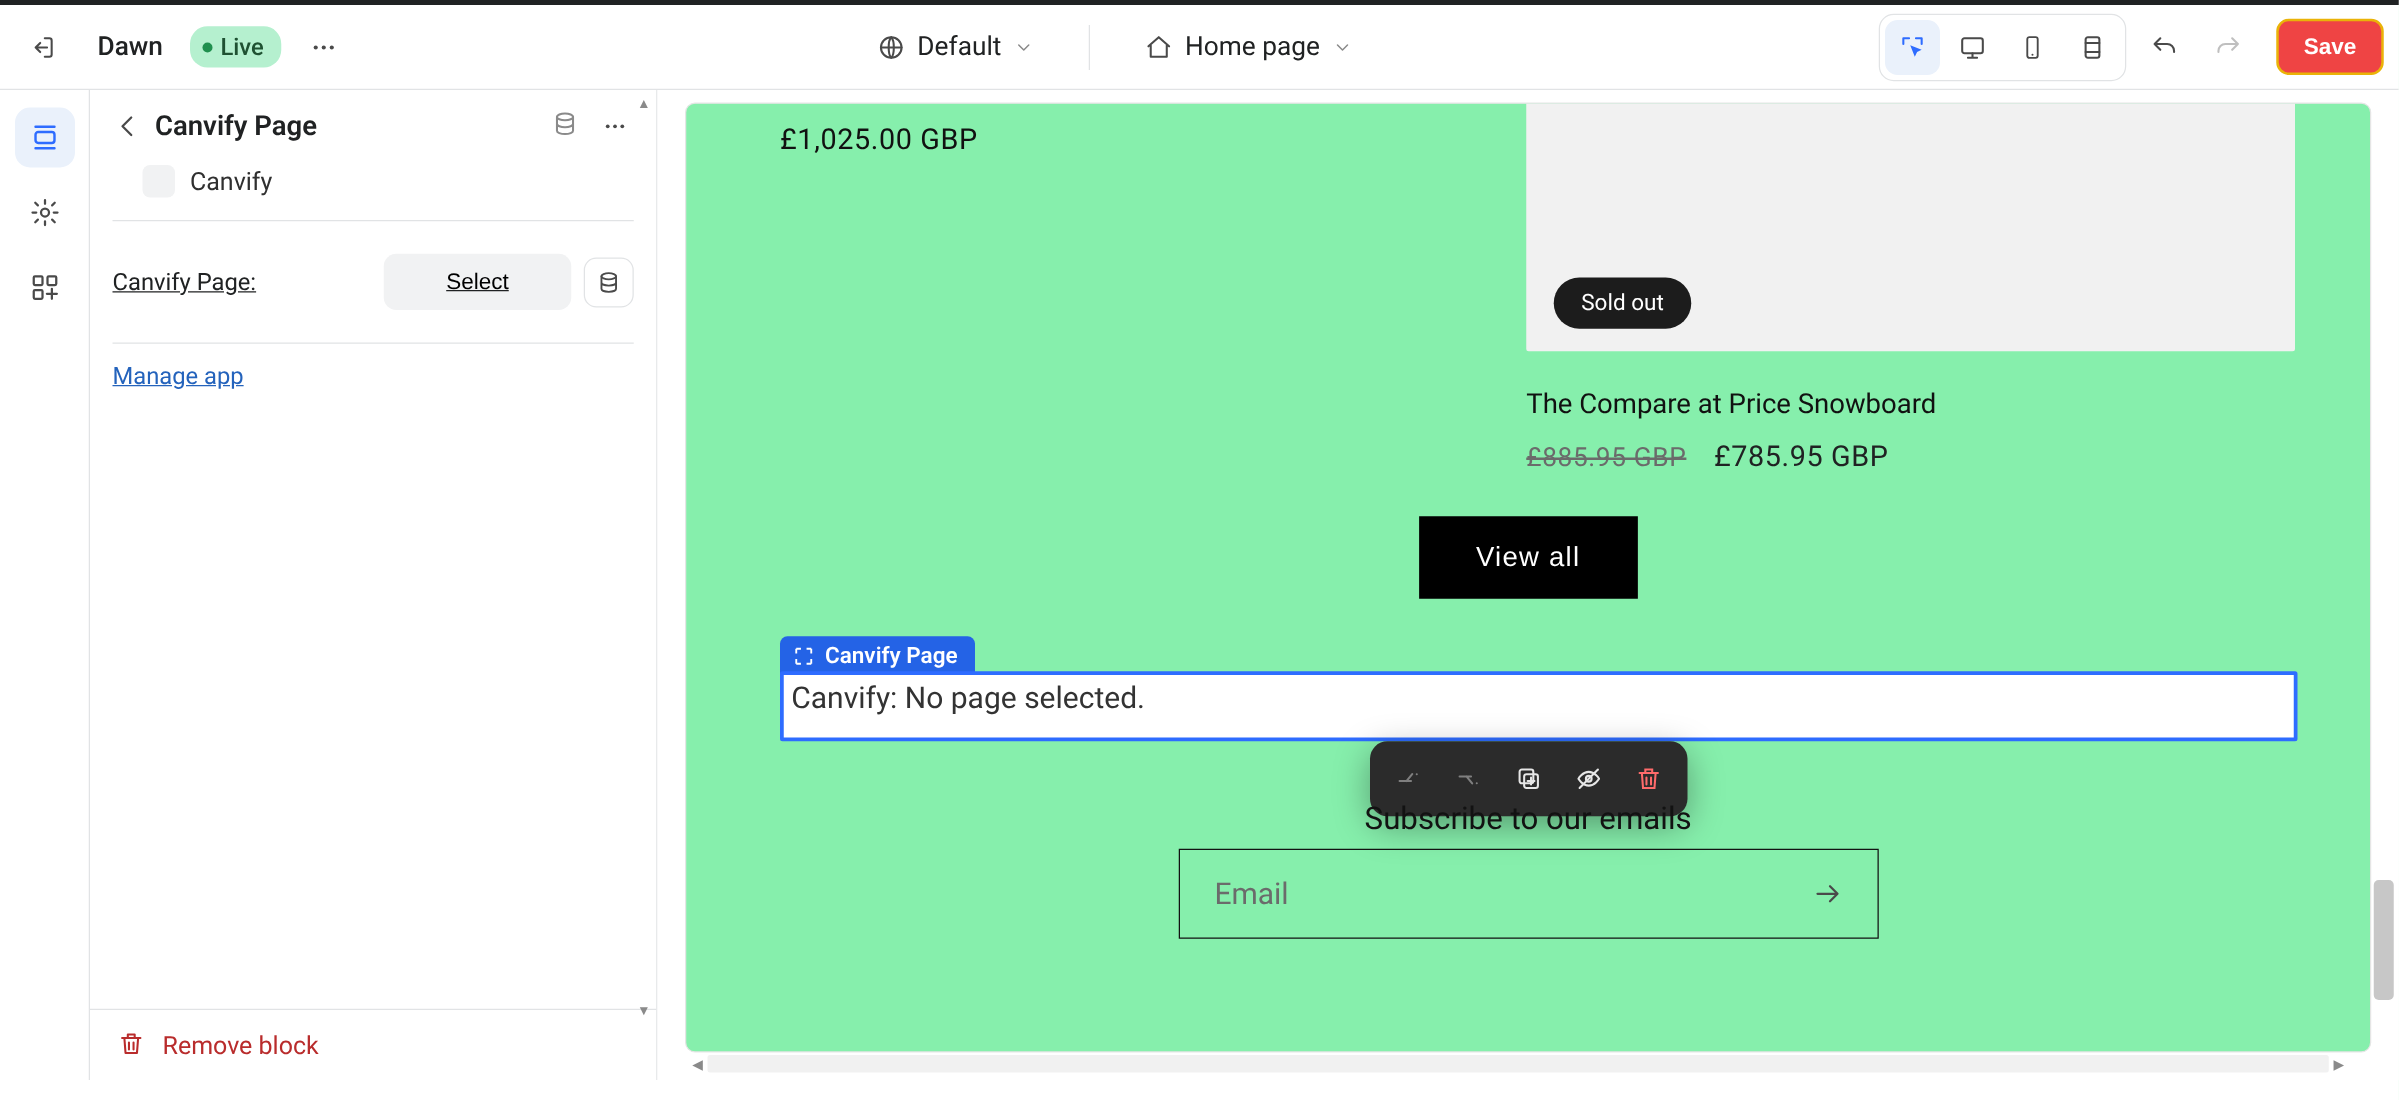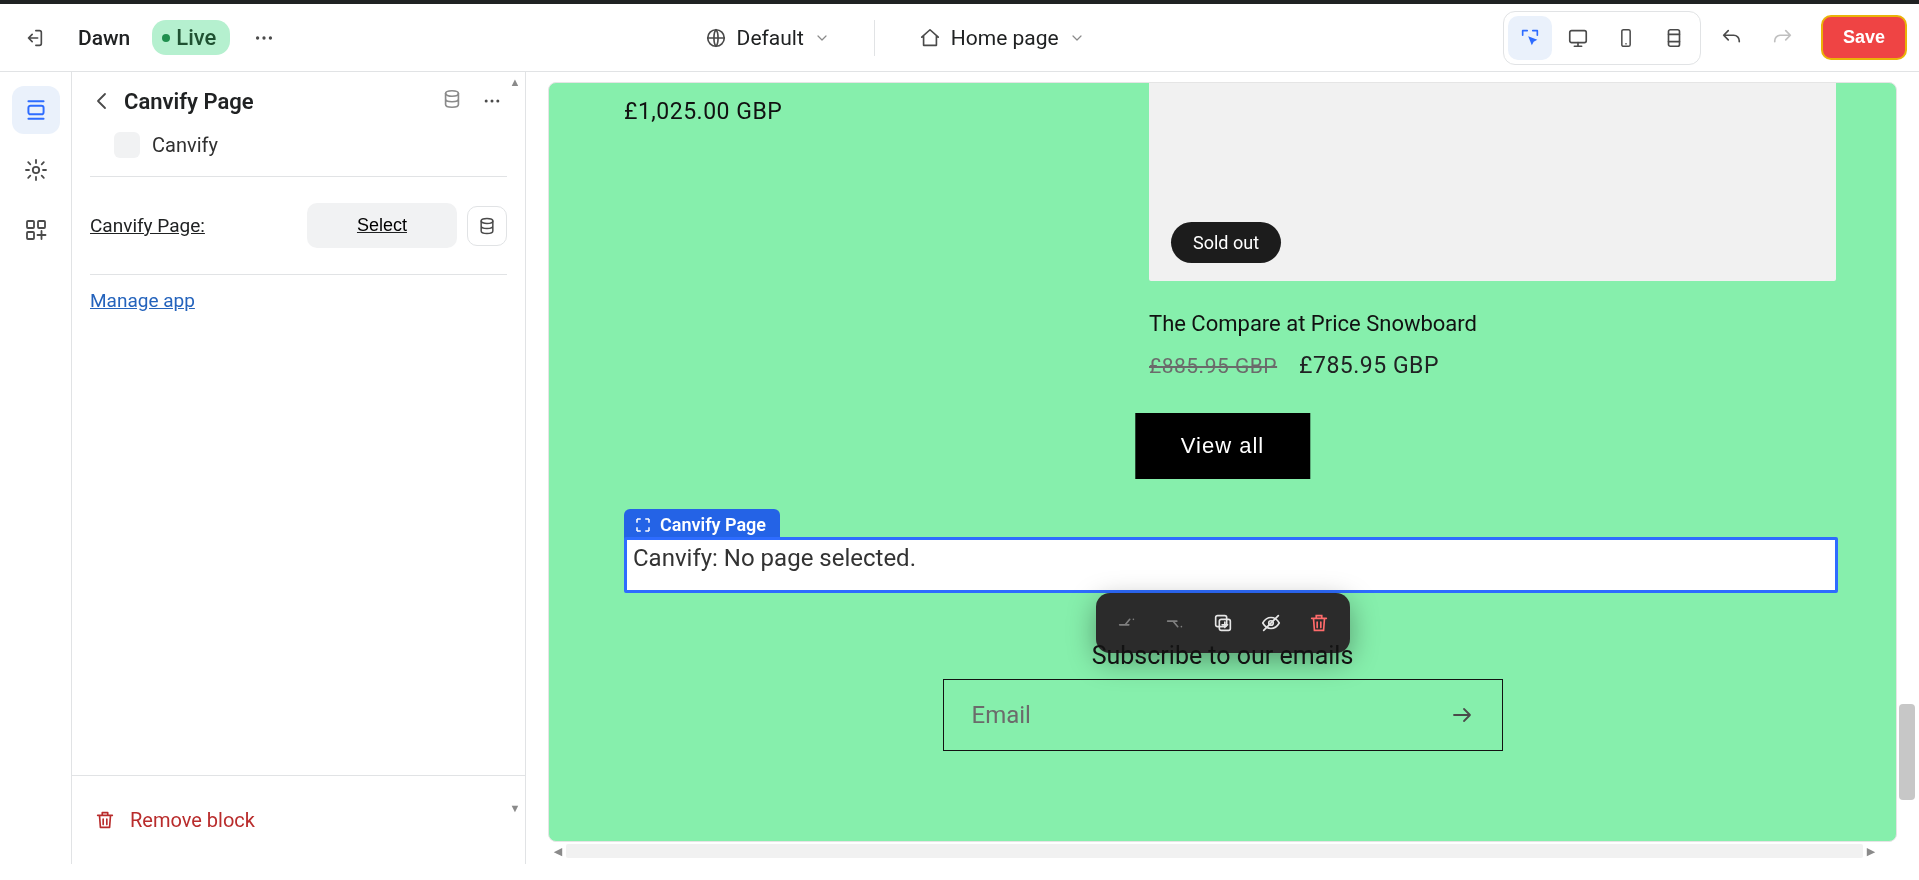--- a/index.html
+++ b/index.html
@@ -8,21 +8,21 @@
 
   
   .topbar { height: 68px; display: flex; align-items: center; padding: 0 12px; border-bottom: 1px solid #e1e3e5; }
   .topbar .left, .topbar .center, .topbar .right { display: flex; align-items: center; gap: 12px; }
   .topbar .left { flex: 0 0 auto; }
   .topbar .center { flex: 1 1 auto; justify-content: center; gap: 20px; }
   .topbar .right { flex: 0 0 auto; gap: 8px; }
   .icon-btn { width: 44px; height: 44px; display: flex; align-items: center; justify-content: center; border-radius: 10px; cursor: pointer; background: transparent; border: none; }
   .icon-btn.active { background: #eaf1fb; }
   .theme-name { font-size: 21px; font-weight: 500; margin-left: 10px; }
-  .live-badge { background: #b5f0cf; color: #1f5132; border-radius: 14px; padding: 5px 14px 5px 24px; font-size: 22px; font-weight: 500; position: relative; margin-left: 10px;}
+  .live-badge { background: #b5f0cf; color: #1f5132; border-radius: 14px; padding: 5px 14px 5px 24px; font-size: 19px; font-weight: 500; position: relative; margin-left: 10px;}
   .live-badge::before { content: ""; position: absolute; left: 10px; top: 50%; transform: translateY(-50%); width: 8px; height: 8px; background: #1f8f4e; border-radius: 50%; }
   .selector { display: flex; align-items: center; gap: 10px; font-size: 21px; cursor: pointer; padding: 6px 12px; border-radius: 8px; }
   .center-divider { width: 1px; height: 36px; background: #e1e3e5; margin: 0 12px; }
   .chev-down { width: 16px; height: 16px; }
   .device-group { display:flex; gap:4px; align-items:center; border:1px solid #e1e3e5; border-radius:12px; padding:4px;}
   .device-group .icon-btn { width:44px; height:44px; border-radius:10px;}
   .save-btn { background: #ef4444; color: #fff; border: 2px solid #eab308; border-radius: 10px; padding: 10px 20px; font-size: 18px; font-weight: 600; cursor: pointer; margin-left: 8px; }
 
   
   .body { display: flex; height: calc(880px - 4px - 84px); }
@@ -46,30 +46,30 @@
 
   .setting-row { display:flex; align-items:center; justify-content:space-between; padding: 26px 18px 24px 18px; text-decoration: underline; }
   .setting-label { font-size:19px; }
   .setting-ctrl { display:flex; align-items:center; gap:10px;}
   .select-btn { background:#f1f2f3; border:none; border-radius:10px; padding:12px 50px; font-size:18px; cursor:pointer;}
   .db-icon-box { width:40px; height:40px; display:flex; align-items:center; justify-content:center; border:1px solid #e1e3e5; border-radius:10px; background:#fff;}
 
   .manage-link { padding: 14px 18px; }
   .manage-link a { color:#2463bc; font-size:19px; text-decoration: underline; cursor: pointer;}
 
-  .sidebar-footer { margin-top:auto; border-top:1px solid #e1e3e5; padding: 32px 22px; display:flex; align-items:center; gap:14px; color:#b92c2c; cursor:pointer;}
+  .sidebar-footer { margin-top:auto; border-top:1px solid #e1e3e5; padding: 16px 22px; display:flex; align-items:flex-start; gap:14px; color:#b92c2c; cursor:pointer;}
   .sidebar-footer span { font-size:20px; }
 
   
   .canvas-wrap { flex:1; position:relative; background:#fff; overflow:hidden; }
   .canvas-inner { position:absolute; inset:10px 22px 22px 22px; border:1px solid #e5e5e5; border-radius:8px; background:#86efac; overflow:hidden; }
 
   
   .price-left { position:absolute; left:75px; top:15px; font-size:23px; letter-spacing:0.5px; color:#111; }
-  .product-block { position:absolute; right:60px; top:-20px; width:687px; }
+  .product-block { position:absolute; right:60px; top:-20px; width:615px; }
   .gray-img { height:218px; background:#f1f1f1; border-radius:2px; position:relative; }
   .soldout { position:absolute; left:22px; bottom:18px; background:#1c1c1c; color:#fff; padding:10px 22px; border-radius:24px; font-size:18px; }
   .product-title { margin-top:30px; font-size:22px; color:#111; }
   .prices { margin-top:16px; display:flex; gap:22px; align-items:baseline; font-size:23px; letter-spacing:0.5px;}
   .old-price { color:#6b6b6b; text-decoration:line-through; font-size:21px;}
   .view-all-btn { position:absolute; left:50%; transform:translateX(-50%); top:330px; background:#000; color:#fff; padding:20px 46px; font-size:22px; letter-spacing:1px; cursor:pointer; border:none;}
 
   
   .section-tag { position:absolute; left:75px; top:426px; background:#2463e6; color:#fff; padding:5px 14px 5px 10px; border-radius:6px 6px 0 0; font-size:18px; font-weight:600; display:flex; align-items:center; gap:8px;}
   .section-box { position:absolute; left:75px; right:58px; top:454px; height:56px; border:3px solid #2e6cff; border-radius:2px; padding: 4px 6px; font-size:24px; color:#333; background:#fff;}

